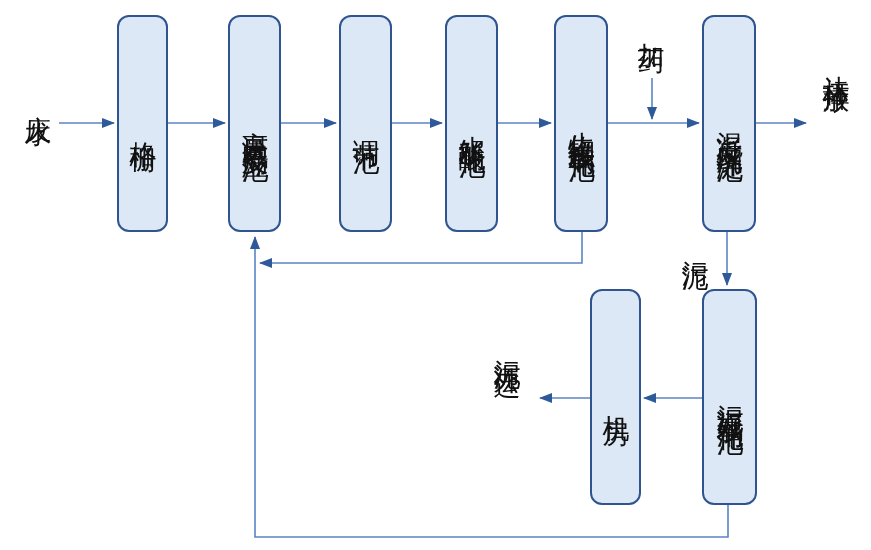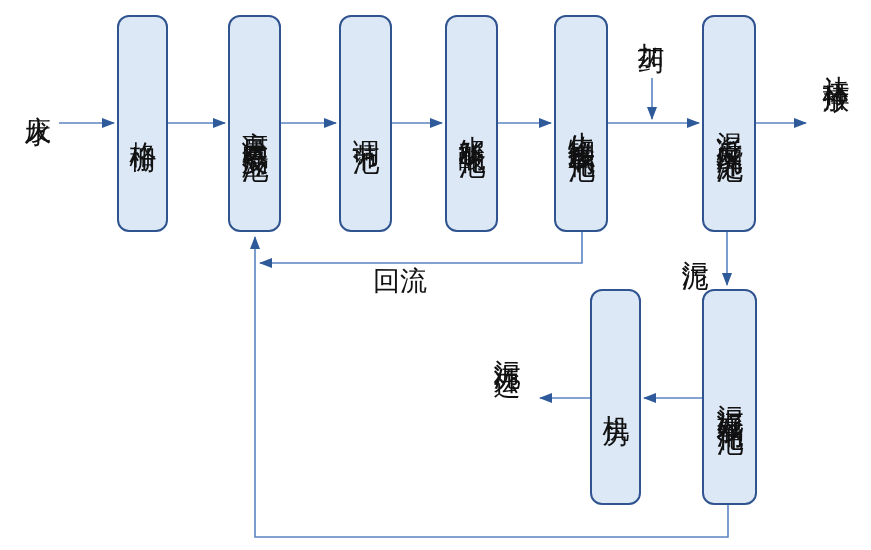--- a/index.html
+++ b/index.html
@@ -101,15 +101,14 @@
   </div>
   <div class="node n-digestion">
     <span class="vtext">污泥好氧消化池</span>
   </div>
 
   <span class="vtext lbl l-wastewater">废水</span>
   <span class="vtext lbl l-dosing">加药</span>
   <span class="vtext lbl l-discharge">达标排放</span>
   <span class="vtext lbl l-sludge">污泥</span>
   <span class="vtext lbl l-sludge-out">污泥外运</span>
-  <span class="htext lbl l-reflux">回流</span>
 
 </div>
 
 </body></html>

